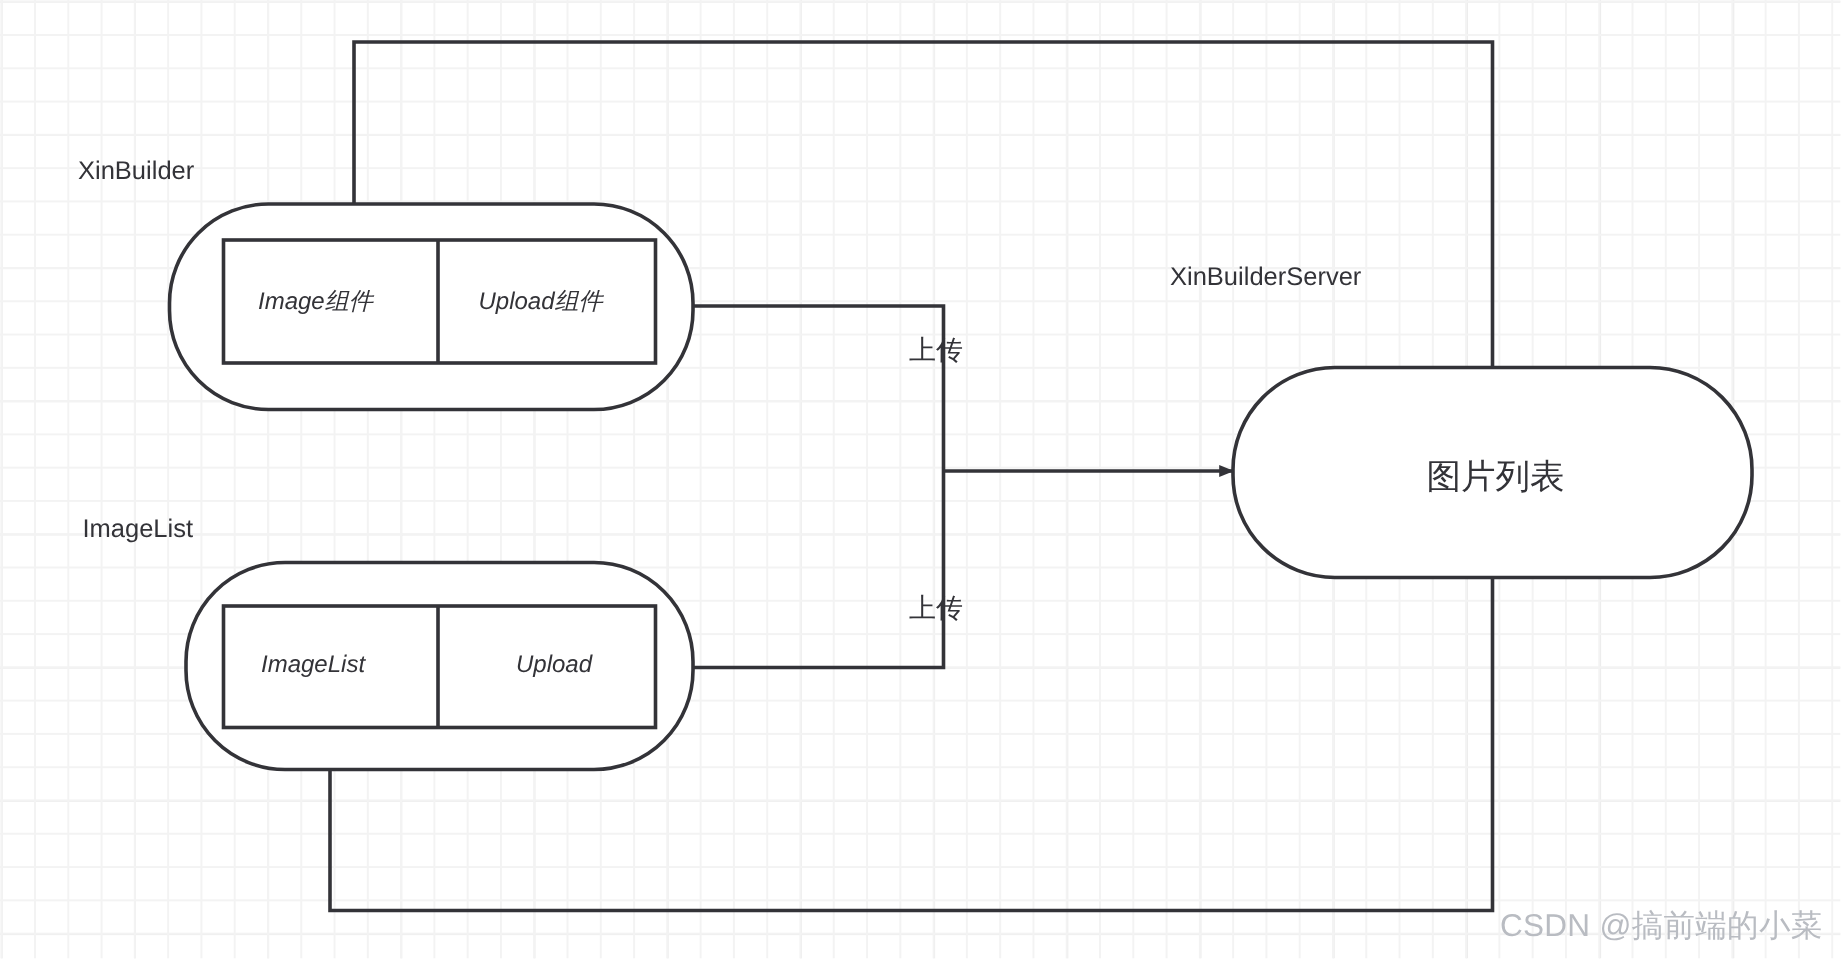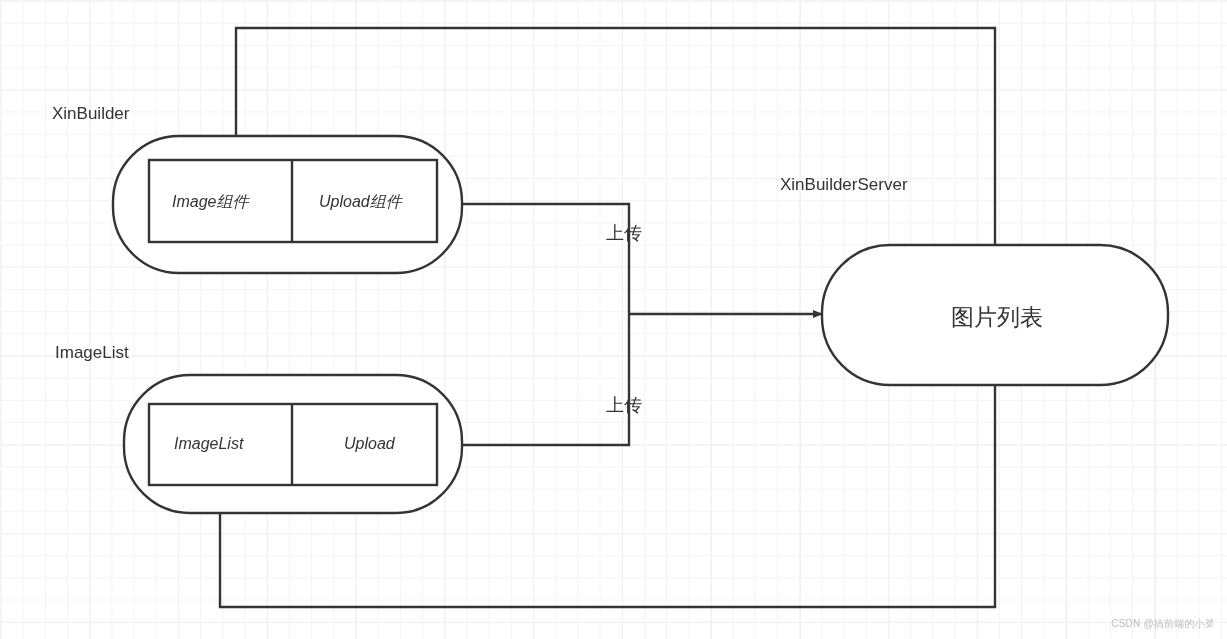--- a/index.html
+++ b/index.html
@@ -51,21 +51,21 @@
   .edge-label {
     font-size: 18px;
   }
   .node-label {
     font-size: 23px;
   }
   .watermark {
     position: absolute;
     right: 12px;
     bottom: 8px;
-    font-size: 10px;
+    font-size: 21px;
     color: #b9bcc2;
     white-space: nowrap;
     letter-spacing: 0.2px;
   }
 </style>
 </head>
 <body>
 
 <div id="canvas">
 

